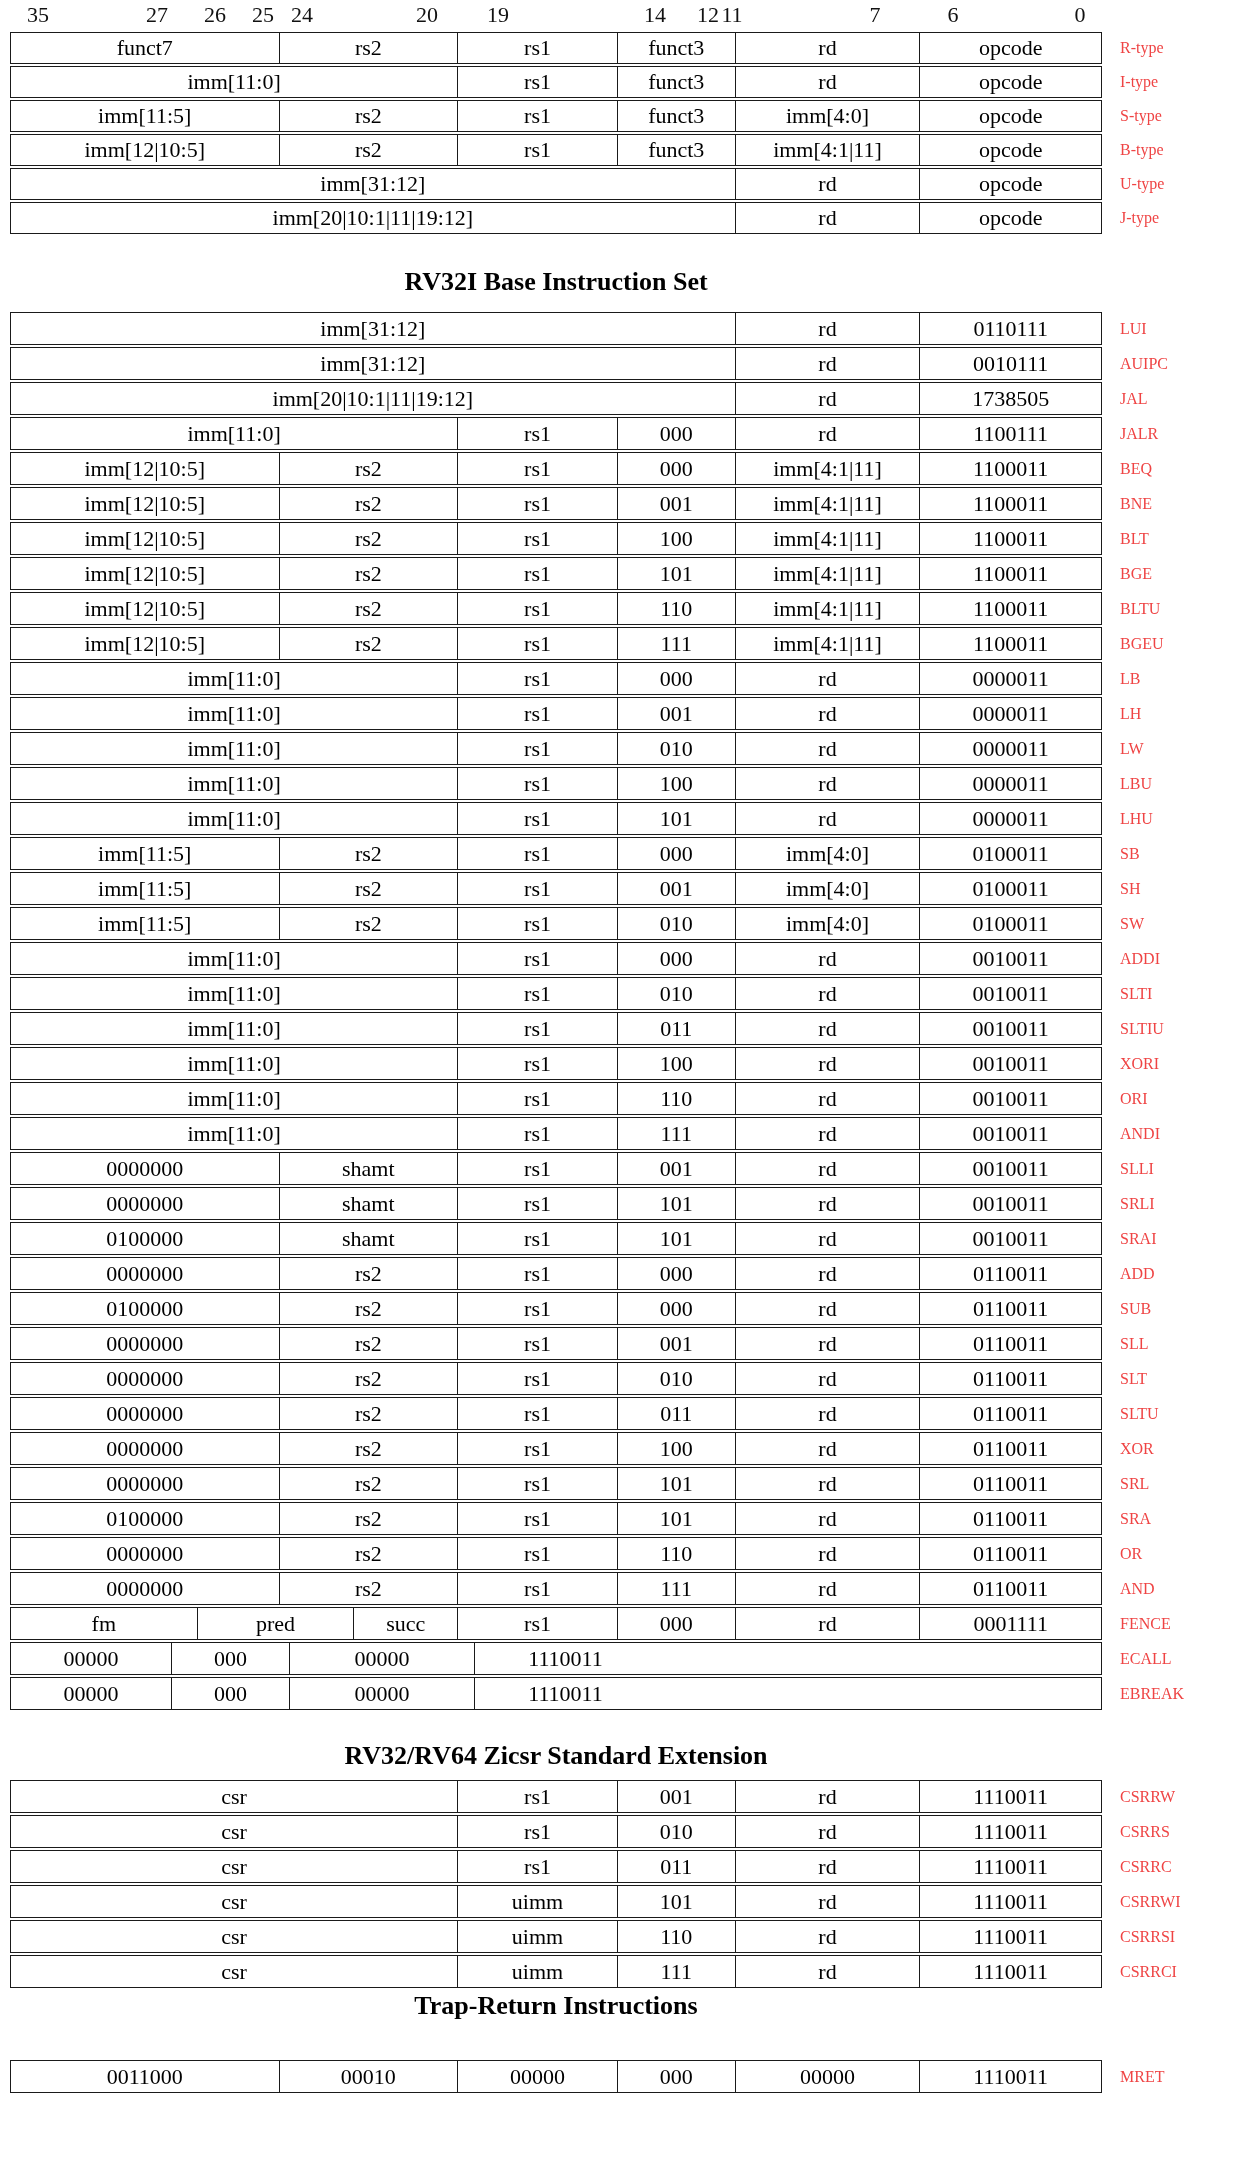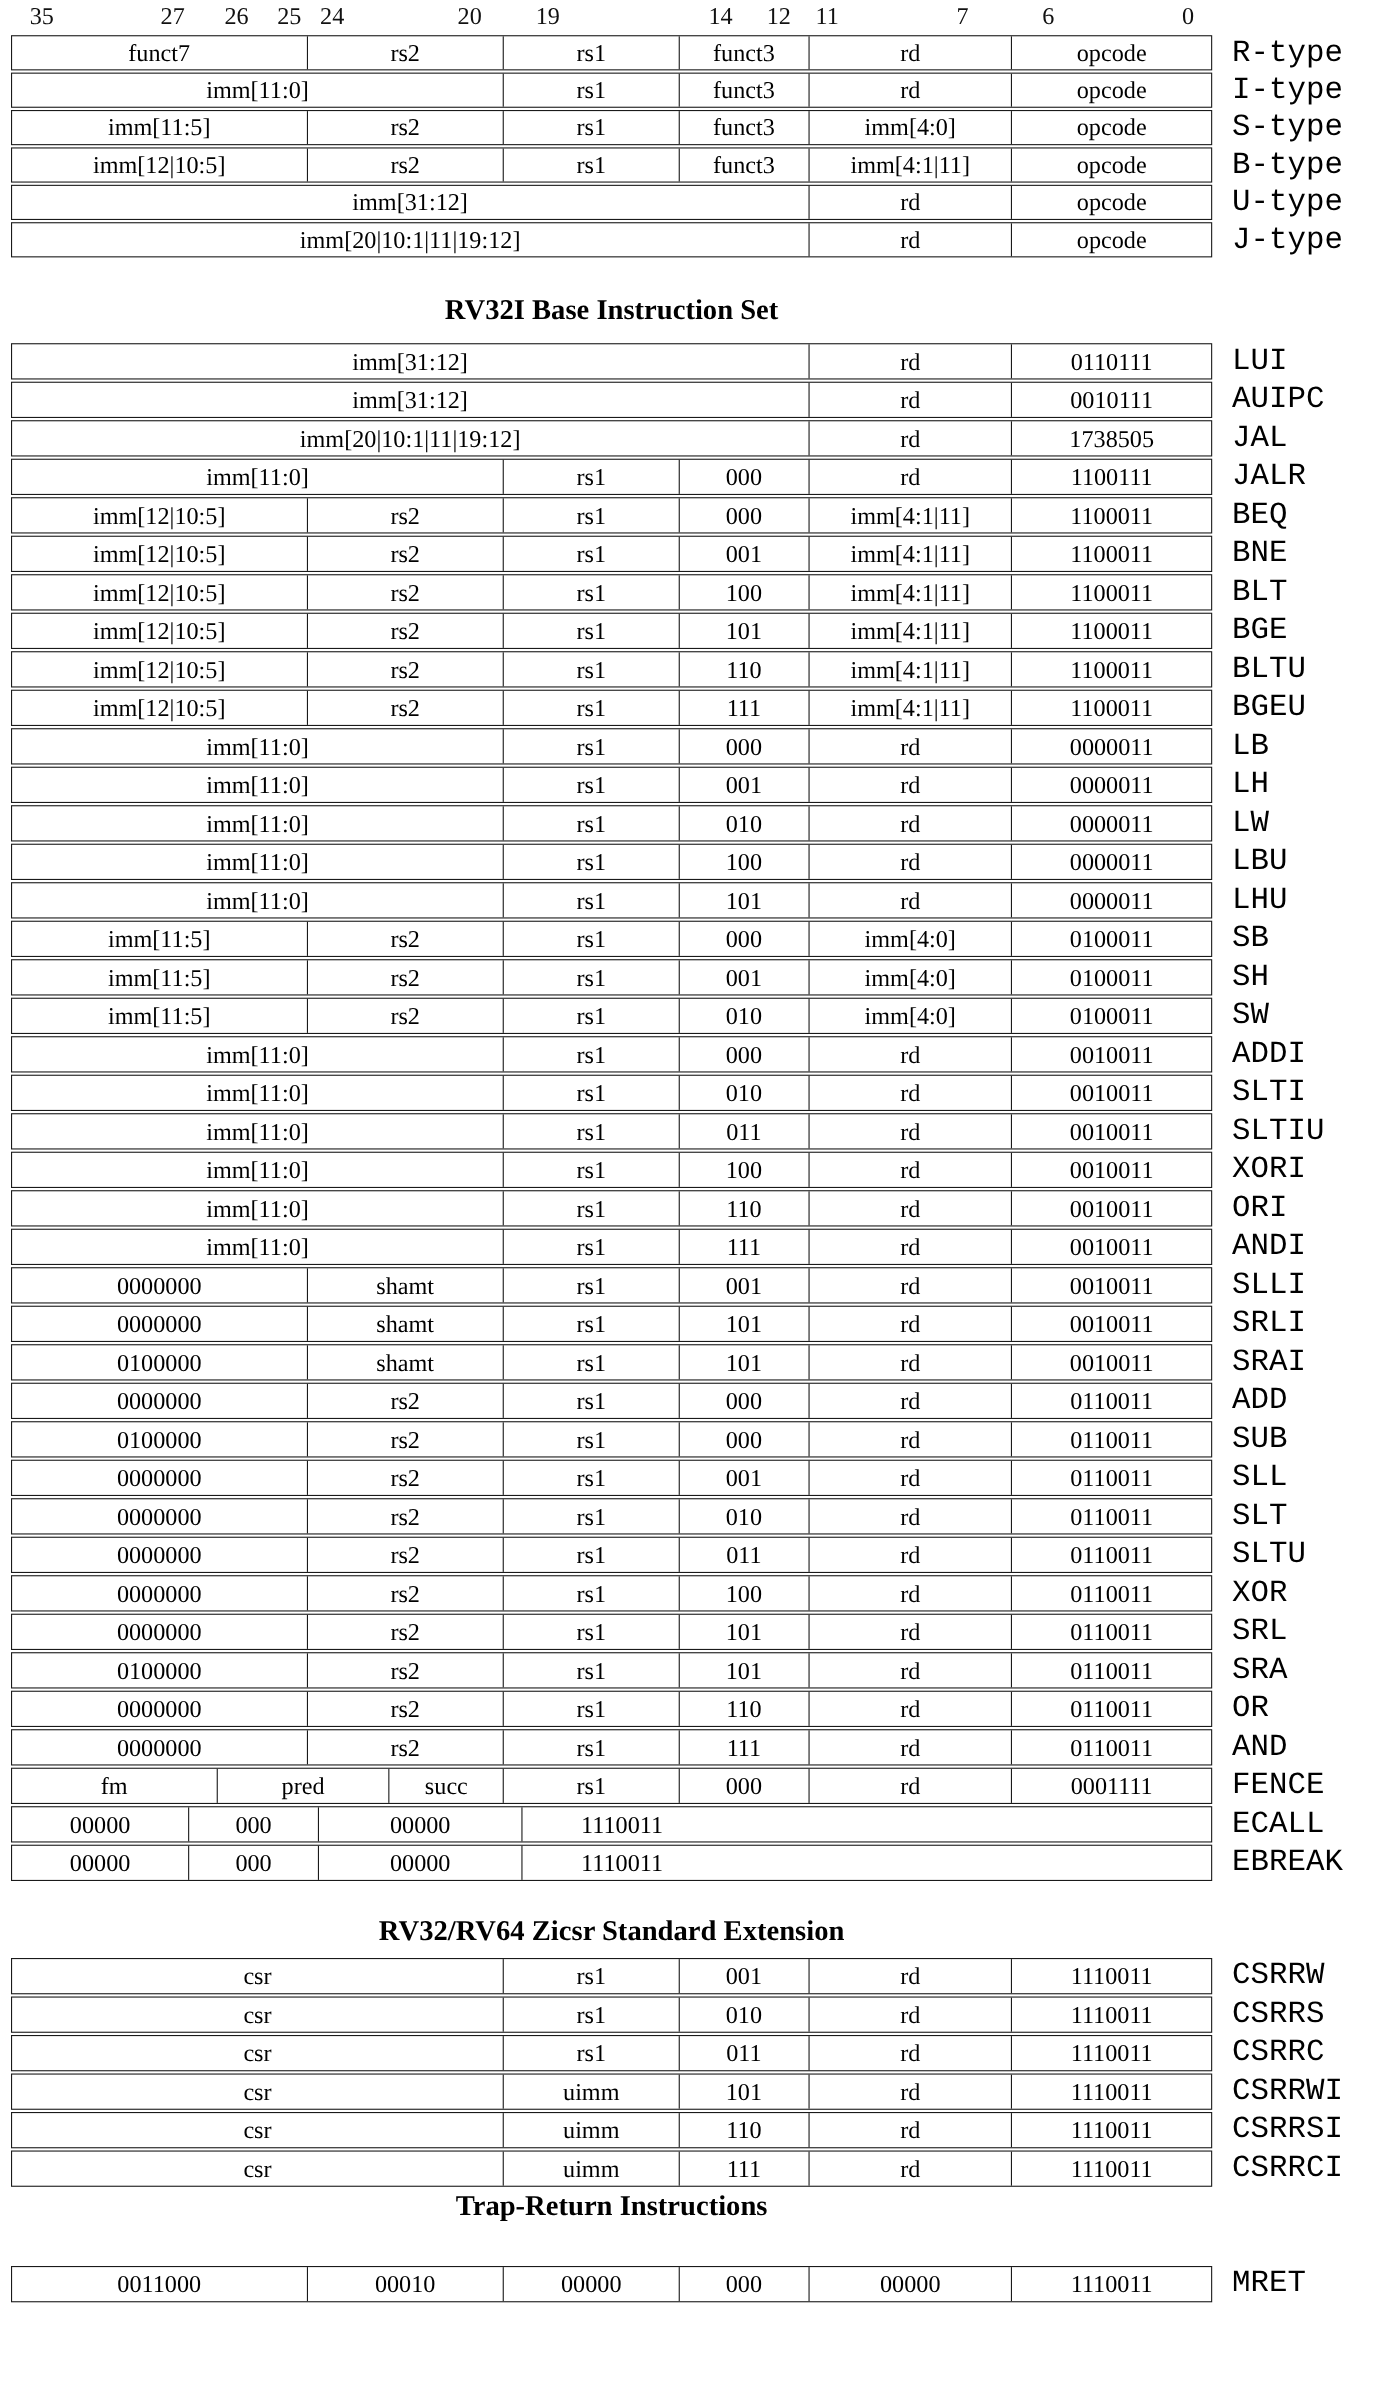--- a/index.html
+++ b/index.html
@@ -20,22 +20,22 @@
   }
   .tbl--fmt .fields{height:32px;}
   .tbl--fmt .row-label{height:32px;}
   .cell{
     display:flex;align-items:center;justify-content:center;
     font-size:22px;line-height:22px;white-space:nowrap;overflow:hidden;
     box-sizing:border-box;border-left:1.5px solid #1a1a1a;
   }
   .cell:first-child{border-left:none;}
   .row-label{
-    margin-left:18px;font-size:28px;height:33px;
-    display:flex;align-items:center;white-space:nowrap;color:#000000;font-family:Liberation Mono, monospace;
+    margin-left:18px;font-size:16px;height:33px;
+    display:flex;align-items:center;white-space:nowrap;color:#ef4444;
   }
   .section-title{
     position:absolute;left:10px;width:1092px;text-align:center;
     font-weight:bold;font-size:26px;line-height:28px;
   }
   .section-title .it{}
 </style>
 </head>
 <body>
 
@@ -43,21 +43,21 @@
     <span class="ruler-num" style="left: 38px;">35</span>
     <span class="ruler-num" style="left: 157px;">27</span>
     <span class="ruler-num" style="left: 215px;">26</span>
     <span class="ruler-num" style="left: 263px;">25</span>
     <span class="ruler-num" style="left: 302px;">24</span>
     <span class="ruler-num" style="left: 427px;">20</span>
     <span class="ruler-num" style="left: 498px;">19</span>
     <span class="ruler-num" style="left: 620px; margin-top: 35px;">15</span>
     <span class="ruler-num" style="left: 655px;">14</span>
     <span class="ruler-num" style="left: 708px;">12</span>
-    <span class="ruler-num" style="left: 752px;">11</span>
+    <span class="ruler-num" style="left: 732px;">11</span>
     <span class="ruler-num" style="left: 875px;">7</span>
     <span class="ruler-num" style="left: 953px;">6</span>
     <span class="ruler-num" style="left: 1080px;">0</span>
   </div>
 
 <div id="fmt" class="tbl tbl--fmt" style="top:32px">
     <div class="row-wrap">
       <div class="fields">
         <div class="cell" style="width: 268px;">funct7</div>
         <div class="cell" style="width: 179px;">rs2</div>

